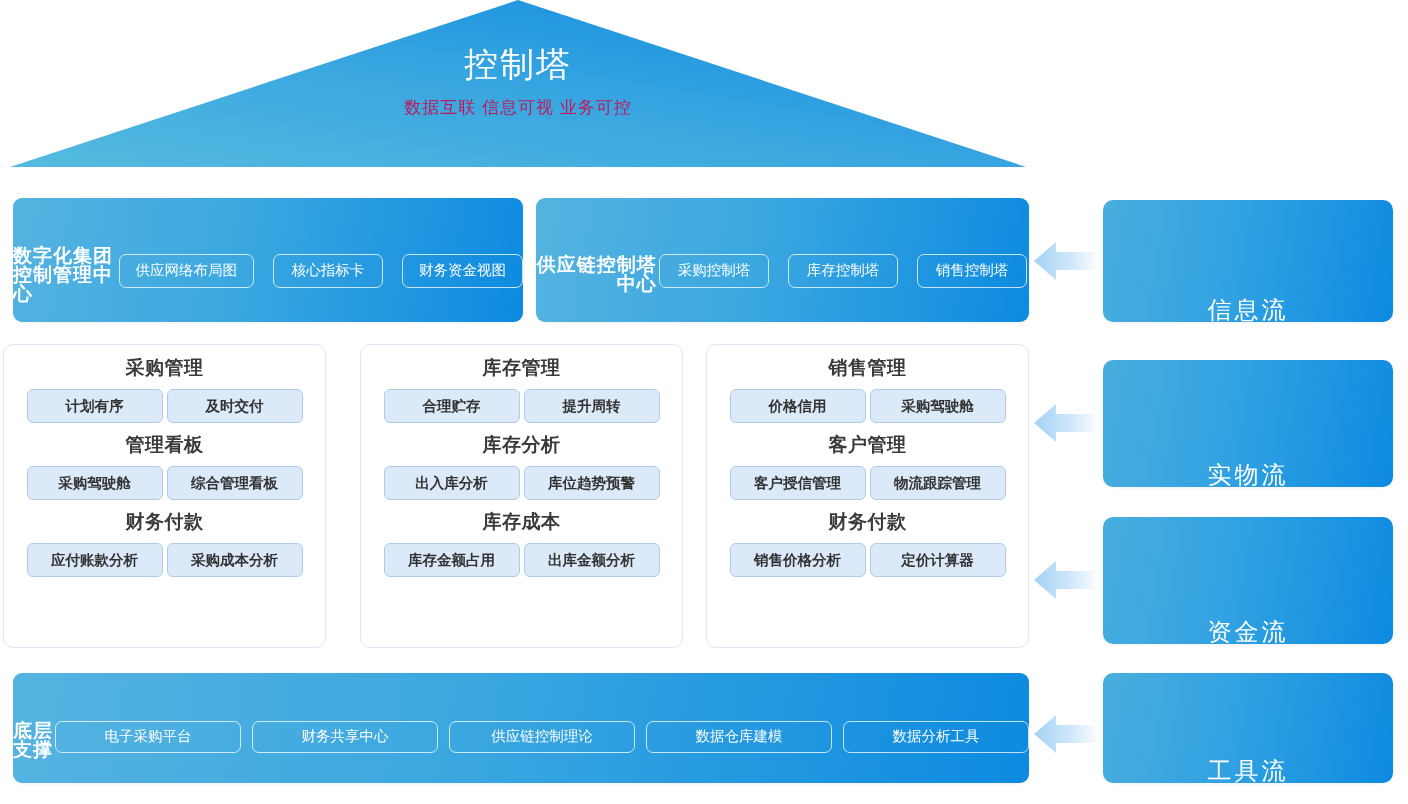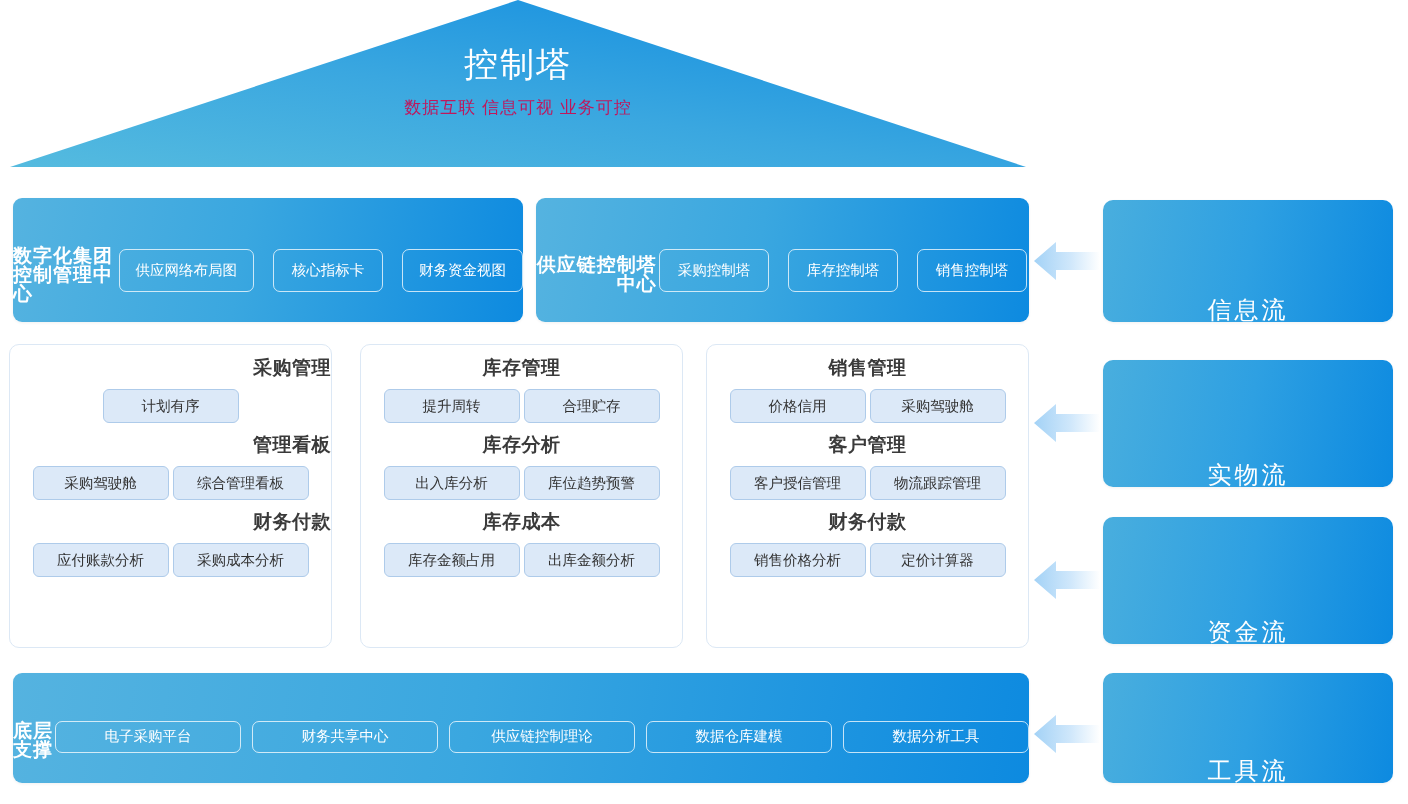--- a/index.html
+++ b/index.html
@@ -96,54 +96,55 @@
   }
 
   
   #panel-group   { left: 13px;  top: 198px; width: 510px; height: 124px; }
   #panel-sccenter{ left: 536px; top: 198px; width: 493px; height: 124px; text-align: right; }
   #panel-group .panel-title,
   #panel-sccenter .panel-title { margin-top: 28px; }
   #panel-group .panel-pills,
   #panel-sccenter .panel-pills { margin-top: 21px; gap: 19px; }
   #panel-group .pill-outline,
-  #panel-sccenter .pill-outline { height: 43px; padding: 0 16px; min-width: 110px; }
+  #panel-sccenter .pill-outline { height: 34px; padding: 0 16px; min-width: 110px; }
 
   
   .white-card {
     position: absolute;
     top: 344px;
     height: 304px;
     background: #ffffff;
     border: 1px solid #dce8f5;
     border-radius: 10px;
     box-sizing: border-box;
     display: flex;
     flex-direction: column;
     align-items: center;
     padding-top: 13px;
   }
-  #card-purchase  { left: 9px;  width: 323px; align-items: flex-end; }
+  #card-purchase  { left: 3px;  width: 323px; }
   #card-inventory { left: 360px; width: 323px; }
   #card-sales     { left: 706px; width: 323px; }
 
   .card-section-title {
     font-size: 19px;
     font-weight: bold;
     color: #3a3a3a;
     line-height: 1;
     margin-bottom: 12px;
     letter-spacing: 0.5px;
   }
   .card-section-title.spaced { margin-top: 12px; }
   .card-pill-row {
     display: flex;
     gap: 4px;
     justify-content: center;
     width: 100%;
+    font-weight: bold;
   }
   .pill-soft {
     width: 136px;
     height: 34px;
     background: #dce9f8;
     border: 1px solid #aecbea;
     border-radius: 6px;
     box-sizing: border-box;
     display: flex;
     align-items: center;
@@ -243,38 +244,39 @@
       <div class="pill-outline">采购控制塔</div>
       <div class="pill-outline">库存控制塔</div>
       <div class="pill-outline">销售控制塔</div>
     </div>
   </div>
 
   <div class="white-card" id="card-purchase">
     <div class="card-section-title">采购管理</div>
     <div class="card-pill-row">
       <div class="pill-soft">计划有序</div>
+      <div class="pill-soft">及时交付</div>
     </div>
     <div class="card-section-title spaced">管理看板</div>
     <div class="card-pill-row">
       <div class="pill-soft">采购驾驶舱</div>
       <div class="pill-soft">综合管理看板</div>
     </div>
     <div class="card-section-title spaced">财务付款</div>
     <div class="card-pill-row">
       <div class="pill-soft">应付账款分析</div>
       <div class="pill-soft">采购成本分析</div>
     </div>
   </div>
 
   <div class="white-card" id="card-inventory">
     <div class="card-section-title">库存管理</div>
     <div class="card-pill-row">
+      <div class="pill-soft">合理贮存</div>
       <div class="pill-soft">提升周转</div>
-      <div class="pill-soft">合理贮存</div>
     </div>
     <div class="card-section-title spaced">库存分析</div>
     <div class="card-pill-row">
       <div class="pill-soft">出入库分析</div>
       <div class="pill-soft">库位趋势预警</div>
     </div>
     <div class="card-section-title spaced">库存成本</div>
     <div class="card-pill-row">
       <div class="pill-soft">库存金额占用</div>
       <div class="pill-soft">出库金额分析</div>

